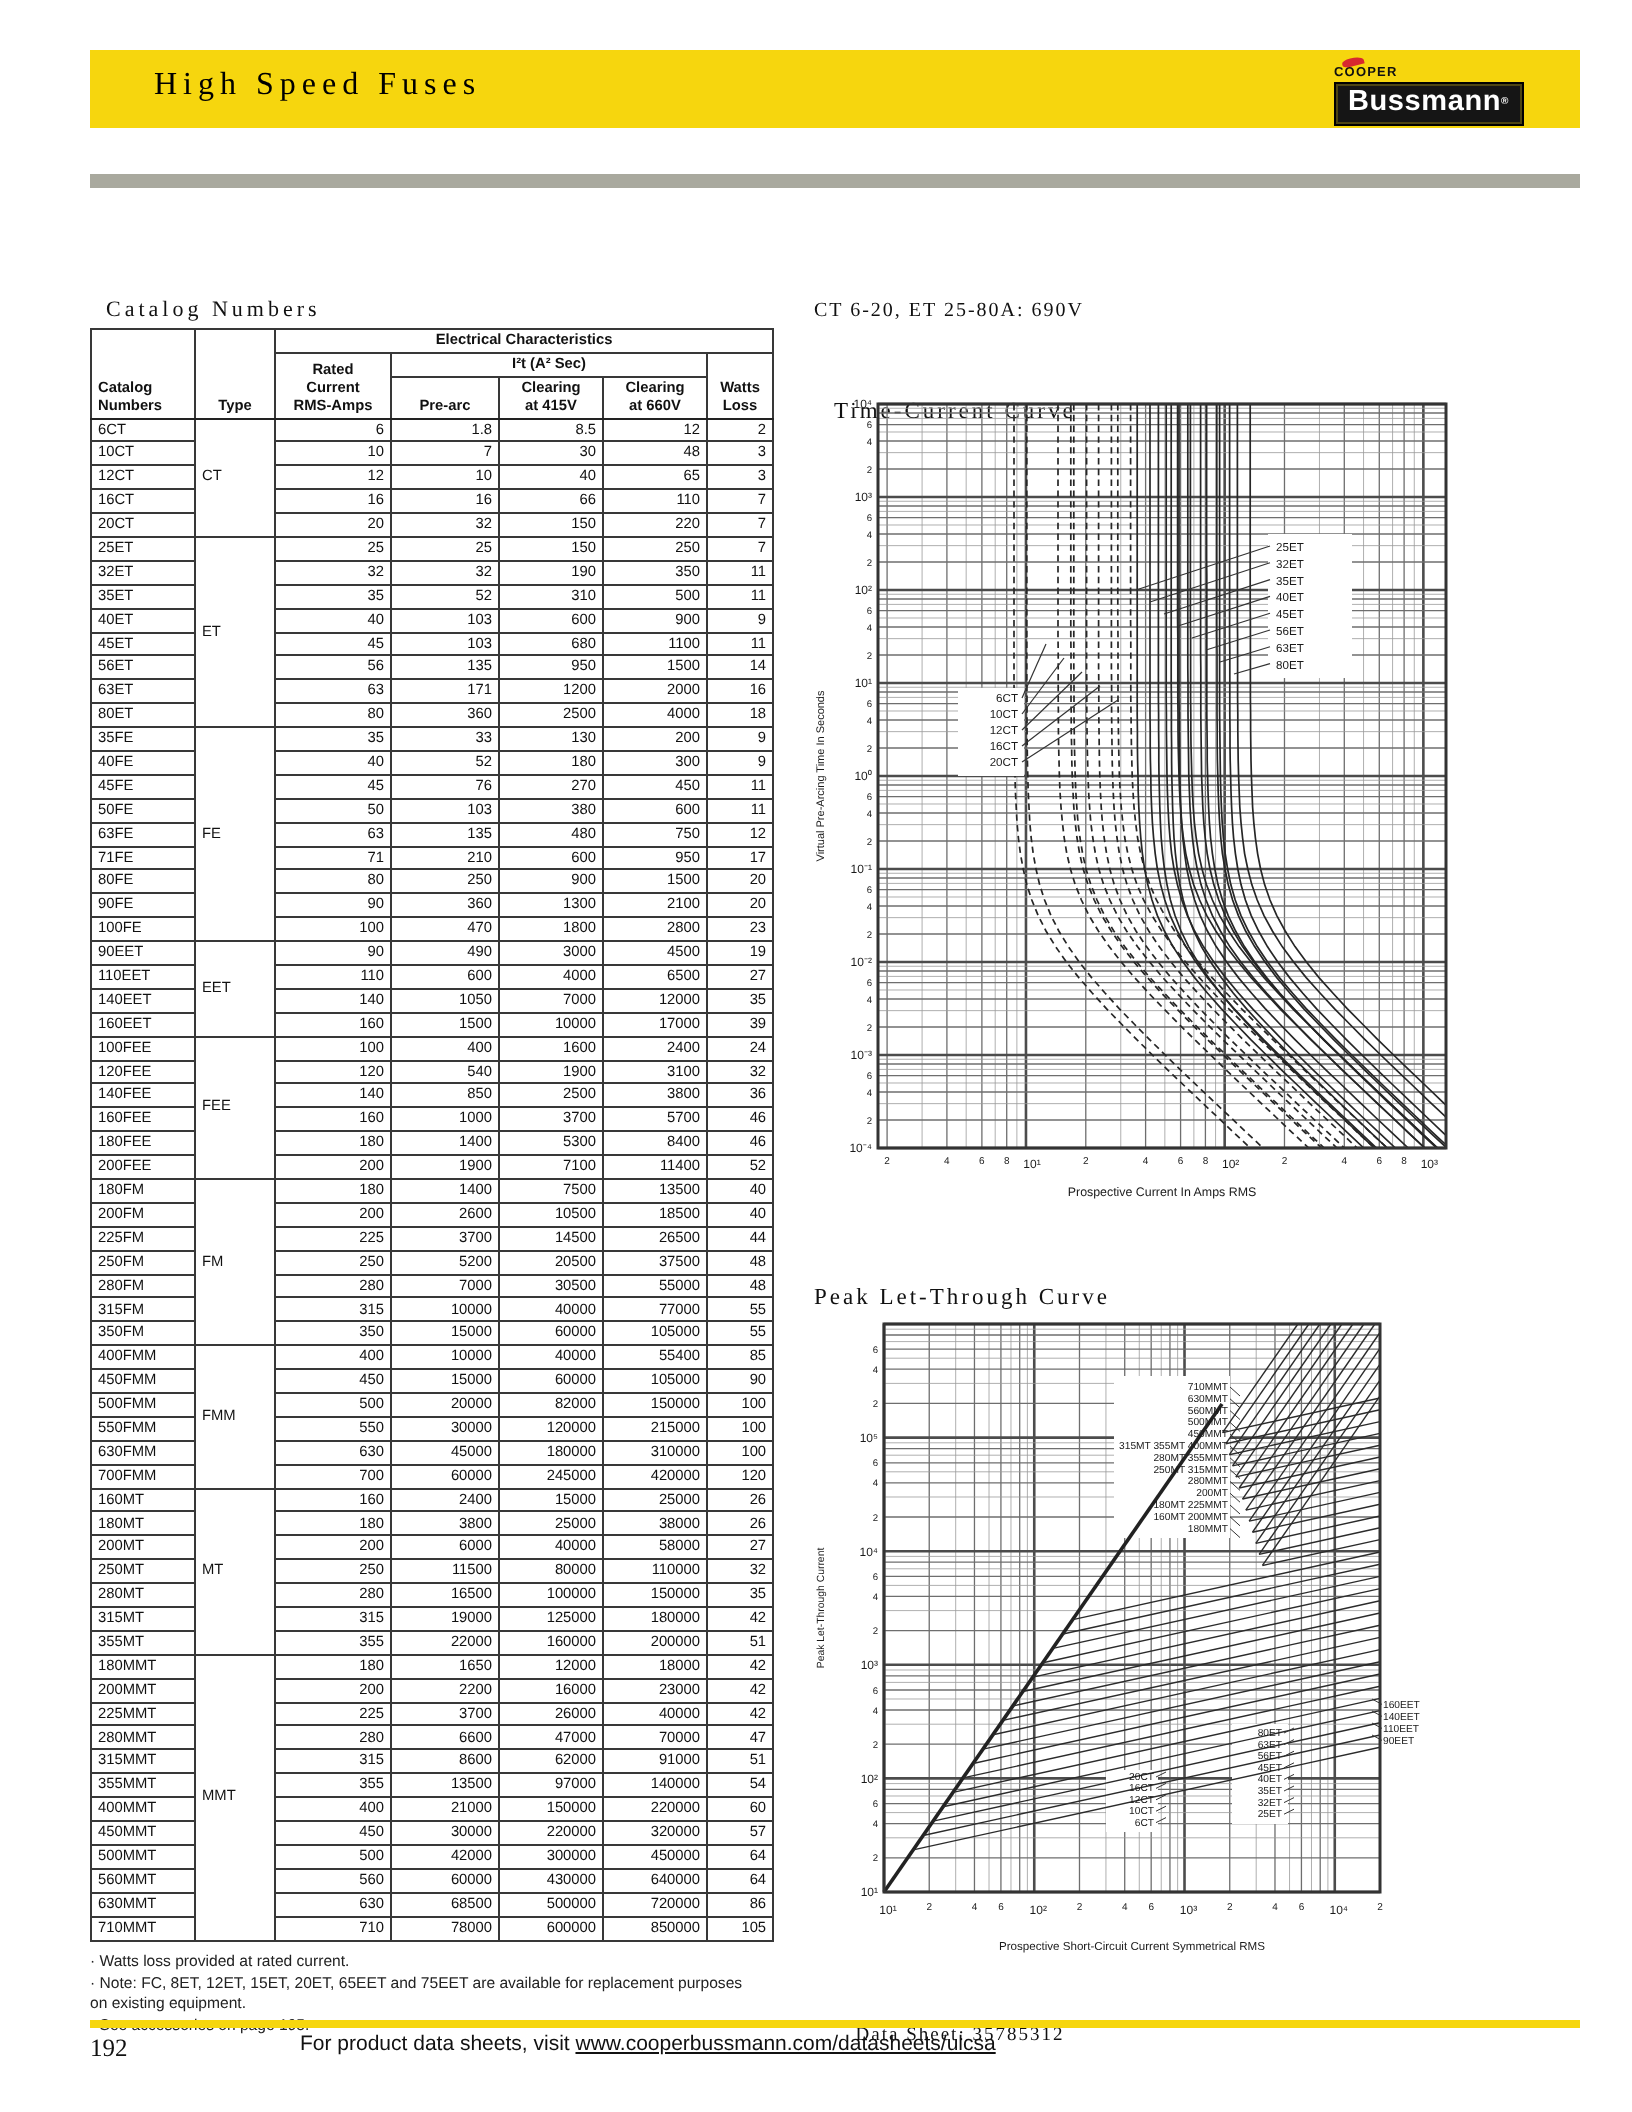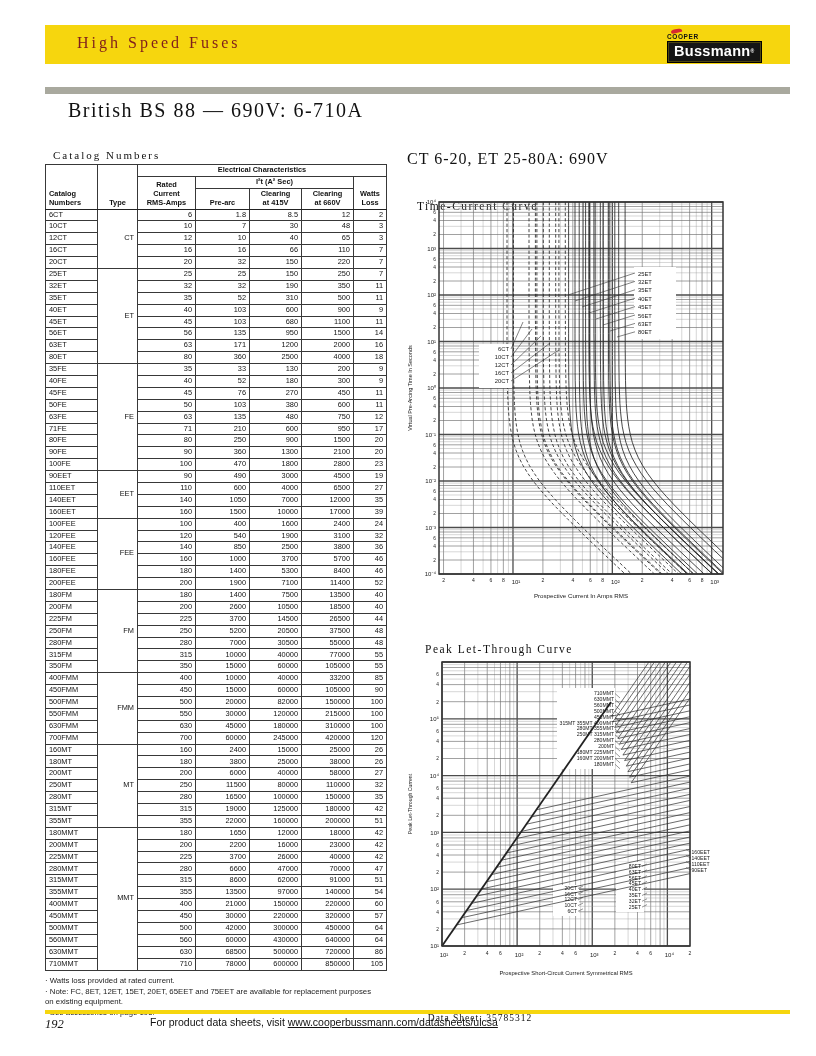--- a/index.html
+++ b/index.html
@@ -1,21 +1,21 @@
 <!DOCTYPE html>
 <html><head>
 <meta charset="utf-8">
 <style>
   html,body{margin:0;padding:0;background:#e8e8e8;}
   #page{position:relative;width:816px;height:1056px;background:#ffffff;margin:0 auto;
         font-family:"Liberation Sans",sans-serif;color:#111;overflow:hidden;}
   
   .band{position:absolute;left:45px;top:25px;width:745px;height:39px;background:#F6D60E;}
   .band-title{position:absolute;left:32px;top:9px;font-family:"Liberation Serif",serif;
-              font-size:16px;letter-spacing:3px;color:#7f1d1d;}
+              font-size:16px;letter-spacing:3px;color:#000000;}
   .logo{position:absolute;left:622px;top:4px;width:120px;}
   .flame{display:block;width:11px;height:4px;background:#d7282f;border-radius:70% 100% 0 60%;
          transform:rotate(-14deg);margin:0 0 1px 4px;}
   .cooper{font-size:6.5px;font-weight:bold;letter-spacing:.6px;color:#111;line-height:6px;}
   .bussmann-box{display:inline-block;background:#151515;color:#fff;font-weight:bold;
                 font-size:14.5px;line-height:17px;padding:1px 6px 2px;border:1px solid #000;
                 box-shadow:inset 0 0 0 1px rgba(246,214,14,.25);margin-top:1px;letter-spacing:.3px;}
   .reg{font-size:5px;vertical-align:top;}
   .gray-bar{position:absolute;left:45px;top:87px;width:745px;height:7px;background:#A9A99E;}
   .doc-title{position:absolute;left:68px;top:99px;font-family:"Liberation Serif",serif;
@@ -29,57 +29,56 @@
   table.catalog th{font-weight:bold;font-size:7.4px;vertical-align:bottom;text-align:center;
                    padding:1px 2px;white-space:pre-line;line-height:1.2;}
   table.catalog th.h-cat{text-align:left;padding-left:3px;}
   table.catalog thead tr:last-child th,
   table.catalog th.h-cat,table.catalog th.h-type,table.catalog th.h-rated,table.catalog th.h-watts
       {border-bottom:1.3px solid #222;}
   table.catalog td{font-size:7.4px;height:10.9px;line-height:10.8px;padding:0 3px;
                    overflow:hidden;white-space:nowrap;}
   td.c-cat{text-align:left;}
   td.c-num{text-align:right;padding-right:7px;}
-  td.c-type{text-align:right;}
+  td.c-type{text-align:left;}
   tr.group-start td{border-top:1.5px solid #222;}
   .notes{margin-top:5px;font-size:7.8px;line-height:1.32;width:332px;color:#222;}
   .notes div{margin-bottom:1px;}
   
   .rc-heading{position:absolute;left:407px;top:150px;font-family:"Liberation Serif",serif;
-              font-size:16px;letter-spacing:1px;}
+              font-size:10px;letter-spacing:1px;}
   .chart-title-1{position:absolute;left:417px;top:180px;font-family:"Liberation Serif",serif;
                  font-size:11.5px;letter-spacing:1.5px;margin-top:20px;}
   .chart-title-2{position:absolute;left:407px;top:643px;font-family:"Liberation Serif",serif;
-                 font-size:11.5px;letter-spacing:1.5px;margin-left:18px;}
+                 font-size:11.5px;letter-spacing:1.5px;}
   #tc-chart{position:absolute;left:405px;top:194px;}
   #plt-chart{position:absolute;left:405px;top:657px;}
   .datasheet{position:absolute;left:405px;top:985px;width:150px;text-align:center;
              font-family:"Liberation Serif",serif;font-size:9.5px;letter-spacing:1px;margin-top:28px;}
   
   .footer-line{position:absolute;left:45px;top:1010px;width:745px;height:3.5px;background:#F6D60E;}
-  .page-num{position:absolute;left:45px;top:1017px;font-family:"Liberation Serif",serif;font-size:12.5px;font-style:italic;}
+  .page-num{position:absolute;left:45px;top:1017px;font-family:"Liberation Serif",serif;font-size:12.5px;}
   .footer-text{position:absolute;left:150px;top:1016px;width:500px;text-align:left;font-size:10.5px;}
   .footer-text a{color:#111;text-decoration:underline;}
 </style>
 </head>
 <body>
 
 <div id="page">
 
   <div class="band">
     <div class="band-title">High Speed Fuses</div>
     <div class="logo">
       <span class="flame"></span>
       <div class="cooper">COOPER</div>
       <div class="bussmann-box"><span>Bussmann</span><span class="reg">®</span></div>
     </div>
   </div>
 
   <div class="gray-bar"></div>
-  <div class="doc-title">British BS 88 — 690V: 6-710A</div>
 
   <div class="left-col">
     <div class="section-title">Catalog Numbers</div>
     <table class="catalog">
       <colgroup>
         <col style="width:52px">
           <col style="width:40px">
           <col style="width:58px">
         <col style="width:54px">
           <col style="width:52px">
@@ -427,21 +426,21 @@
             <td class="c-num">60000</td>
             <td class="c-num">105000</td>
             <td class="c-num">55</td>
           </tr>
           <tr class="group-start">
             <td class="c-cat">400FMM</td>
             <td class="c-type" rowspan="6">FMM</td>
             <td class="c-num">400</td>
             <td class="c-num">10000</td>
             <td class="c-num">40000</td>
-            <td class="c-num">33200</td>
+            <td class="c-num">55400</td>
             <td class="c-num">85</td>
           </tr>
           <tr>
             <td class="c-cat">450FMM</td>
             <td class="c-num">450</td>
             <td class="c-num">15000</td>
             <td class="c-num">60000</td>
             <td class="c-num">105000</td>
             <td class="c-num">90</td>
           </tr>

